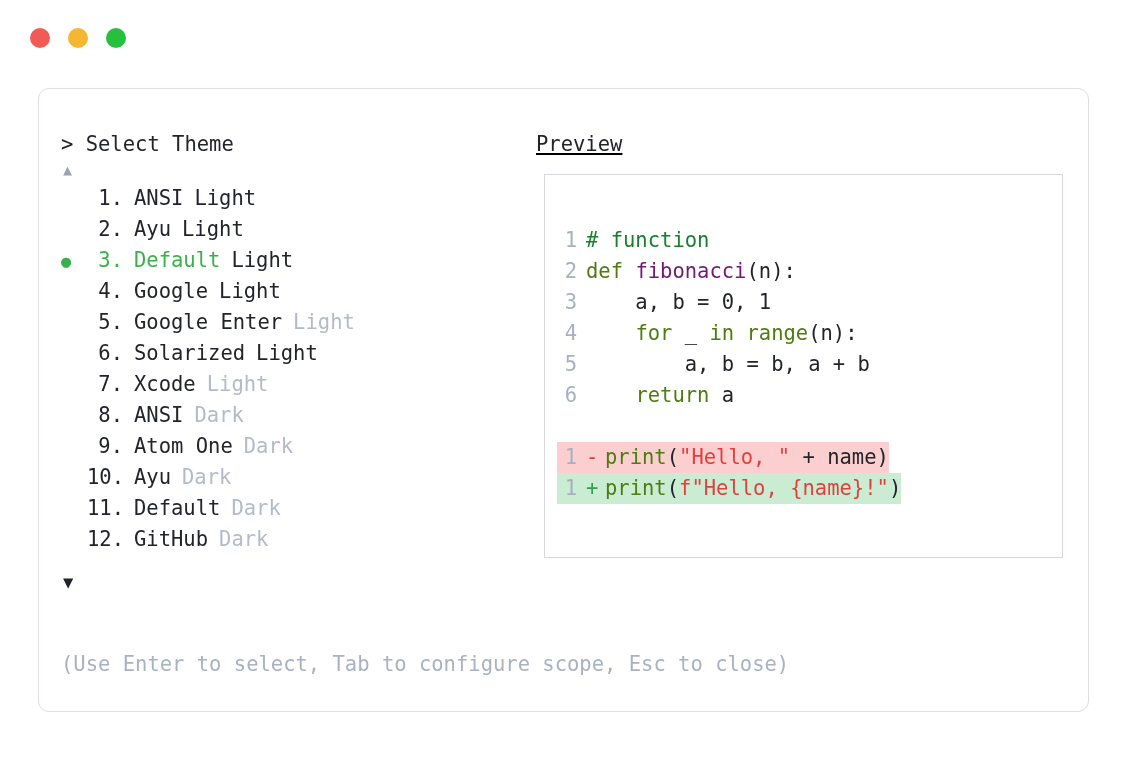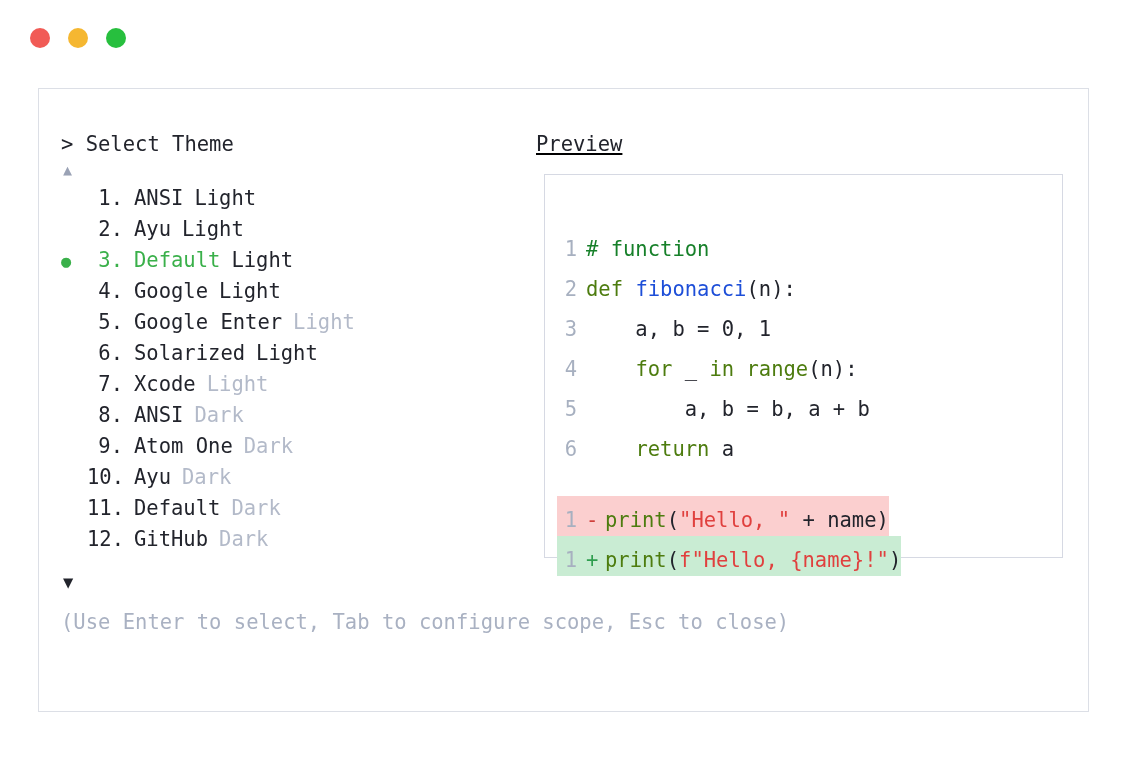--- a/index.html
+++ b/index.html
@@ -36,21 +36,21 @@
 
   
   .card {
     position: absolute;
     left: 38px;
     top: 88px;
     width: 1051px;
     height: 624px;
     box-sizing: border-box;
     border: 1.5px solid #dcdfe6;
-    border-radius: 0;
+    border-radius: 11px;
     background: #ffffff;
   }
 
   .card-inner {
     position: relative;
     width: 100%;
     height: 100%;
   }
 
   
@@ -123,21 +123,21 @@
   .theme-item.selected .item-index,
   .theme-item.selected .item-name,
   .theme-item.selected .item-variant { color: #3ab04a; }
 
   .theme-item.plain .item-variant { color: #22242c; }
 
   
   .footer-hint {
     position: absolute;
     left: 22px;
-    top: 518px;
+    top: 560px;
     font-size: 20.5px;
     line-height: 30px;
     color: #a9b1c2;
     white-space: pre;
   }
 
   
   .preview-panel {
     position: absolute;
     left: 8px;
@@ -158,26 +158,26 @@
     white-space: pre;
   }
   .code-line { display: flex; align-items: baseline; white-space: pre; }
   .ln {
     width: 20px;
     flex: 0 0 20px;
     text-align: right;
     color: #a7b0c0;
     padding-right: 9px;
   }
-  .code-text { display: inline-block; margin-top: 9px; }
+  .code-text { display: inline-block; }
 
   
   .tok-comment { color: #17802a; }
   .tok-keyword { color: #4d7c0f; }
-  .tok-func    { color: #1d4ed8; text-align: right; }
+  .tok-func    { color: #701a75; text-align: right; }
   .tok-str     { color: #e0403e; }
   .tok-plain   { color: #22242c; }
   .tok-num     { color: #22242c; }
 
   .code-gap { height: 31px; }
 
   
   .diff-row { display: flex; align-items: baseline; white-space: pre; width: fit-content; }
   .diff-row.minus { background: #fbcfcf; }
   .diff-row.plus  { background: #c9ecd3; }

